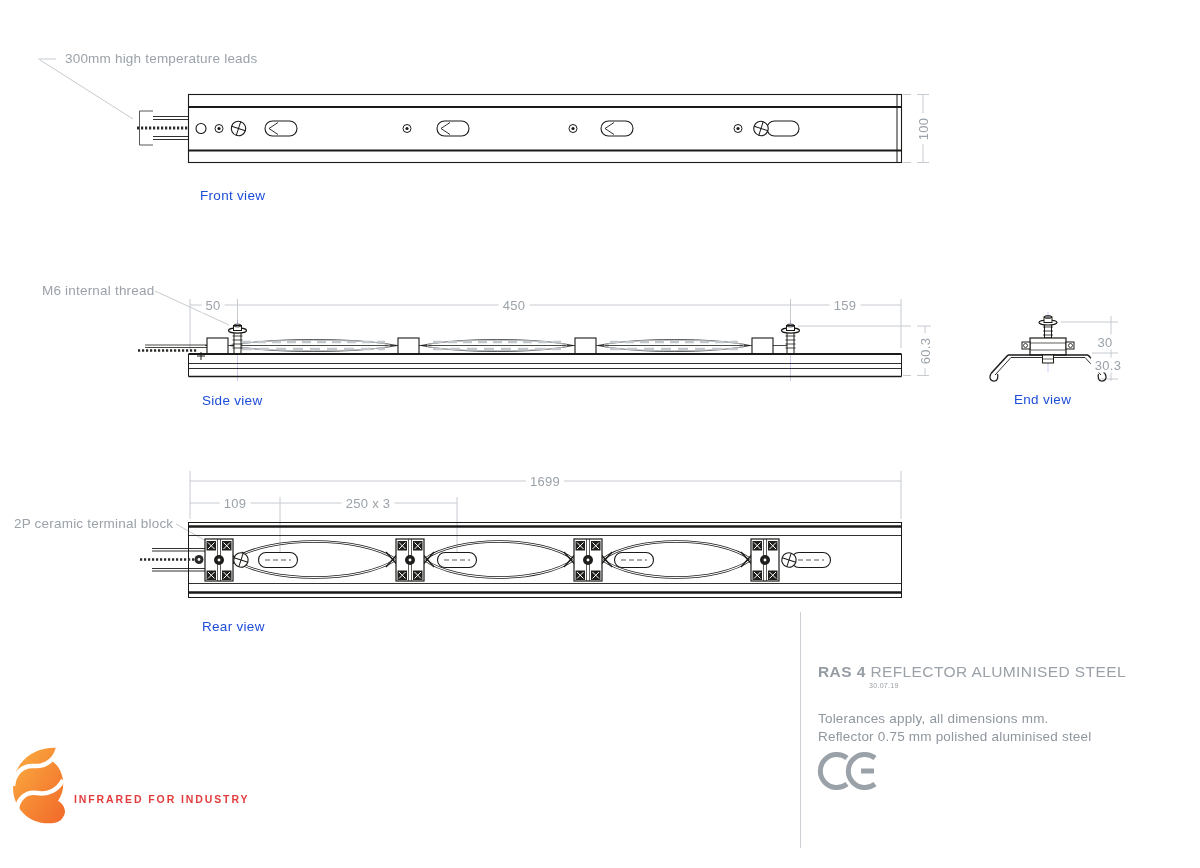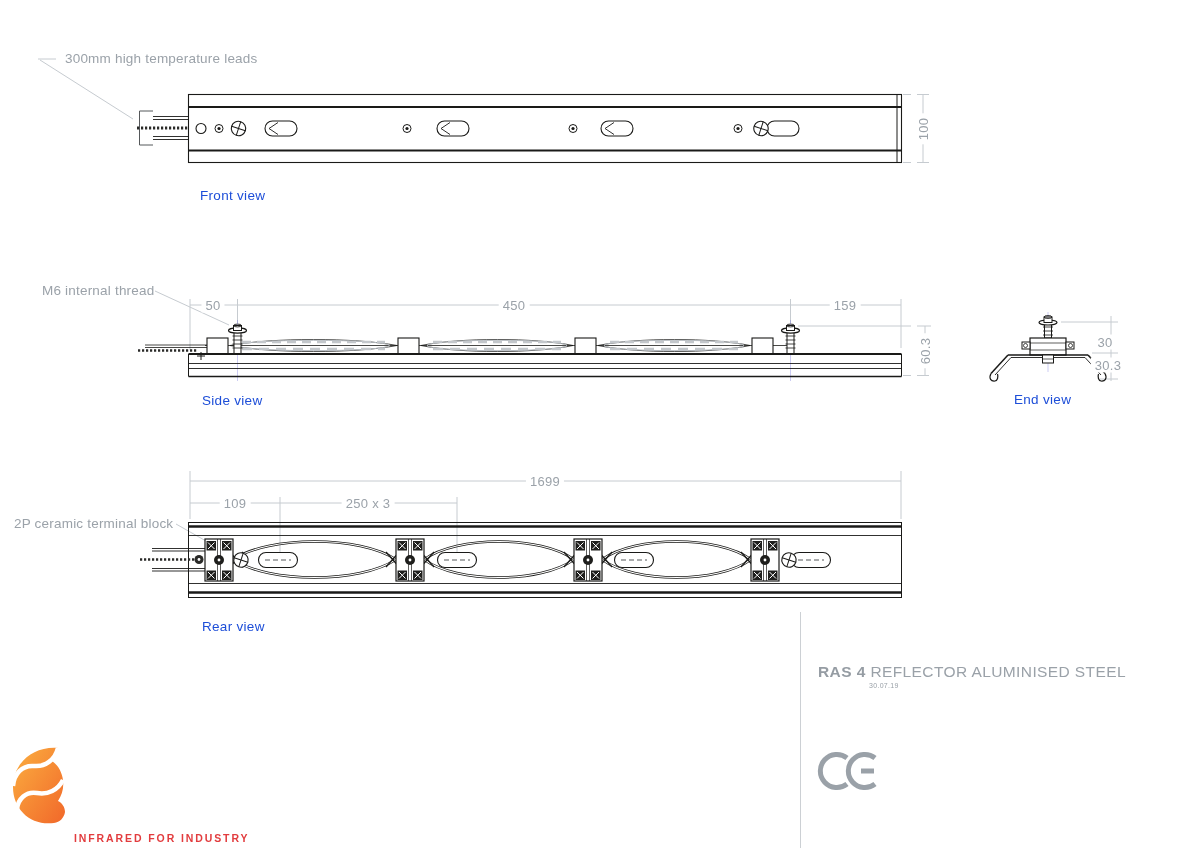--- a/index.html
+++ b/index.html
@@ -15,21 +15,21 @@
   .titleblock{position:absolute;left:818px;top:663px;width:370px;}
   .tb-title{font-size:15.5px;color:#9aa1a8;letter-spacing:.4px;white-space:nowrap;}
   .tb-title b{font-weight:bold;color:#959ca3;}
   .tb-date{font-size:7px;color:#9aa1a8;margin:1px 0 0 51px;letter-spacing:.3px;}
   .tb-notes{margin-top:21px;font-size:13.5px;color:#8f969e;line-height:17.5px;letter-spacing:.2px;}
   .logo{position:absolute;left:10px;top:744px;width:260px;height:90px;}
   .logo-flame{position:absolute;left:0;top:0;}
   .logo-brand{position:absolute;left:61px;top:6px;font-size:37px;font-weight:bold;
               color:#1e8a48;letter-spacing:0px;}
   .logo-tagline{position:absolute;left:64px;top:49px;font-size:10.5px;font-weight:bold;
-                color:#e23c3e;letter-spacing:1.9px;white-space:nowrap;margin-top:39px;}
+                color:#e23c3e;letter-spacing:1.9px;white-space:nowrap;}
   .ce{position:absolute;left:816px;top:748px;}
 </style>
 </head>
 <body>
 
 <div class="page">
 
 <svg class="lines" width="1200" height="868" viewBox="0 0 1200 868">
 
   <g stroke="#c6cbd0" stroke-width="1" fill="none">
@@ -375,20 +375,24 @@
 <span class="dim" style="left:545px;top:481px">1699</span>
 <span class="dim" style="left:235px;top:503px">109</span>
 <span class="dim" style="left:368px;top:503px">250 x 3</span>
 
 <div class="titleblock">
   <div class="tb-title">
     <b>RAS 4</b>
     <span>REFLECTOR ALUMINISED STEEL</span>
   </div>
   <div class="tb-date">30.07.19</div>
+  <div class="tb-notes">
+    <div>Tolerances apply, all dimensions mm.</div>
+    <div>Reflector 0.75 mm polished aluminised steel</div>
+  </div>
 </div>
 
 <svg class="ce" width="64" height="46" viewBox="0 0 64 46" aria-label="CE">
   <g stroke="#9aa1a8" stroke-width="5" fill="none">
     <path d="M31 10 A16.5 16.5 0 1 0 31 36"></path>
     <path d="M59 10 A16.5 16.5 0 1 0 59 36"></path>
     <line x1="45" y1="23" x2="58" y2="23"></line>
   </g>
 </svg>
 

